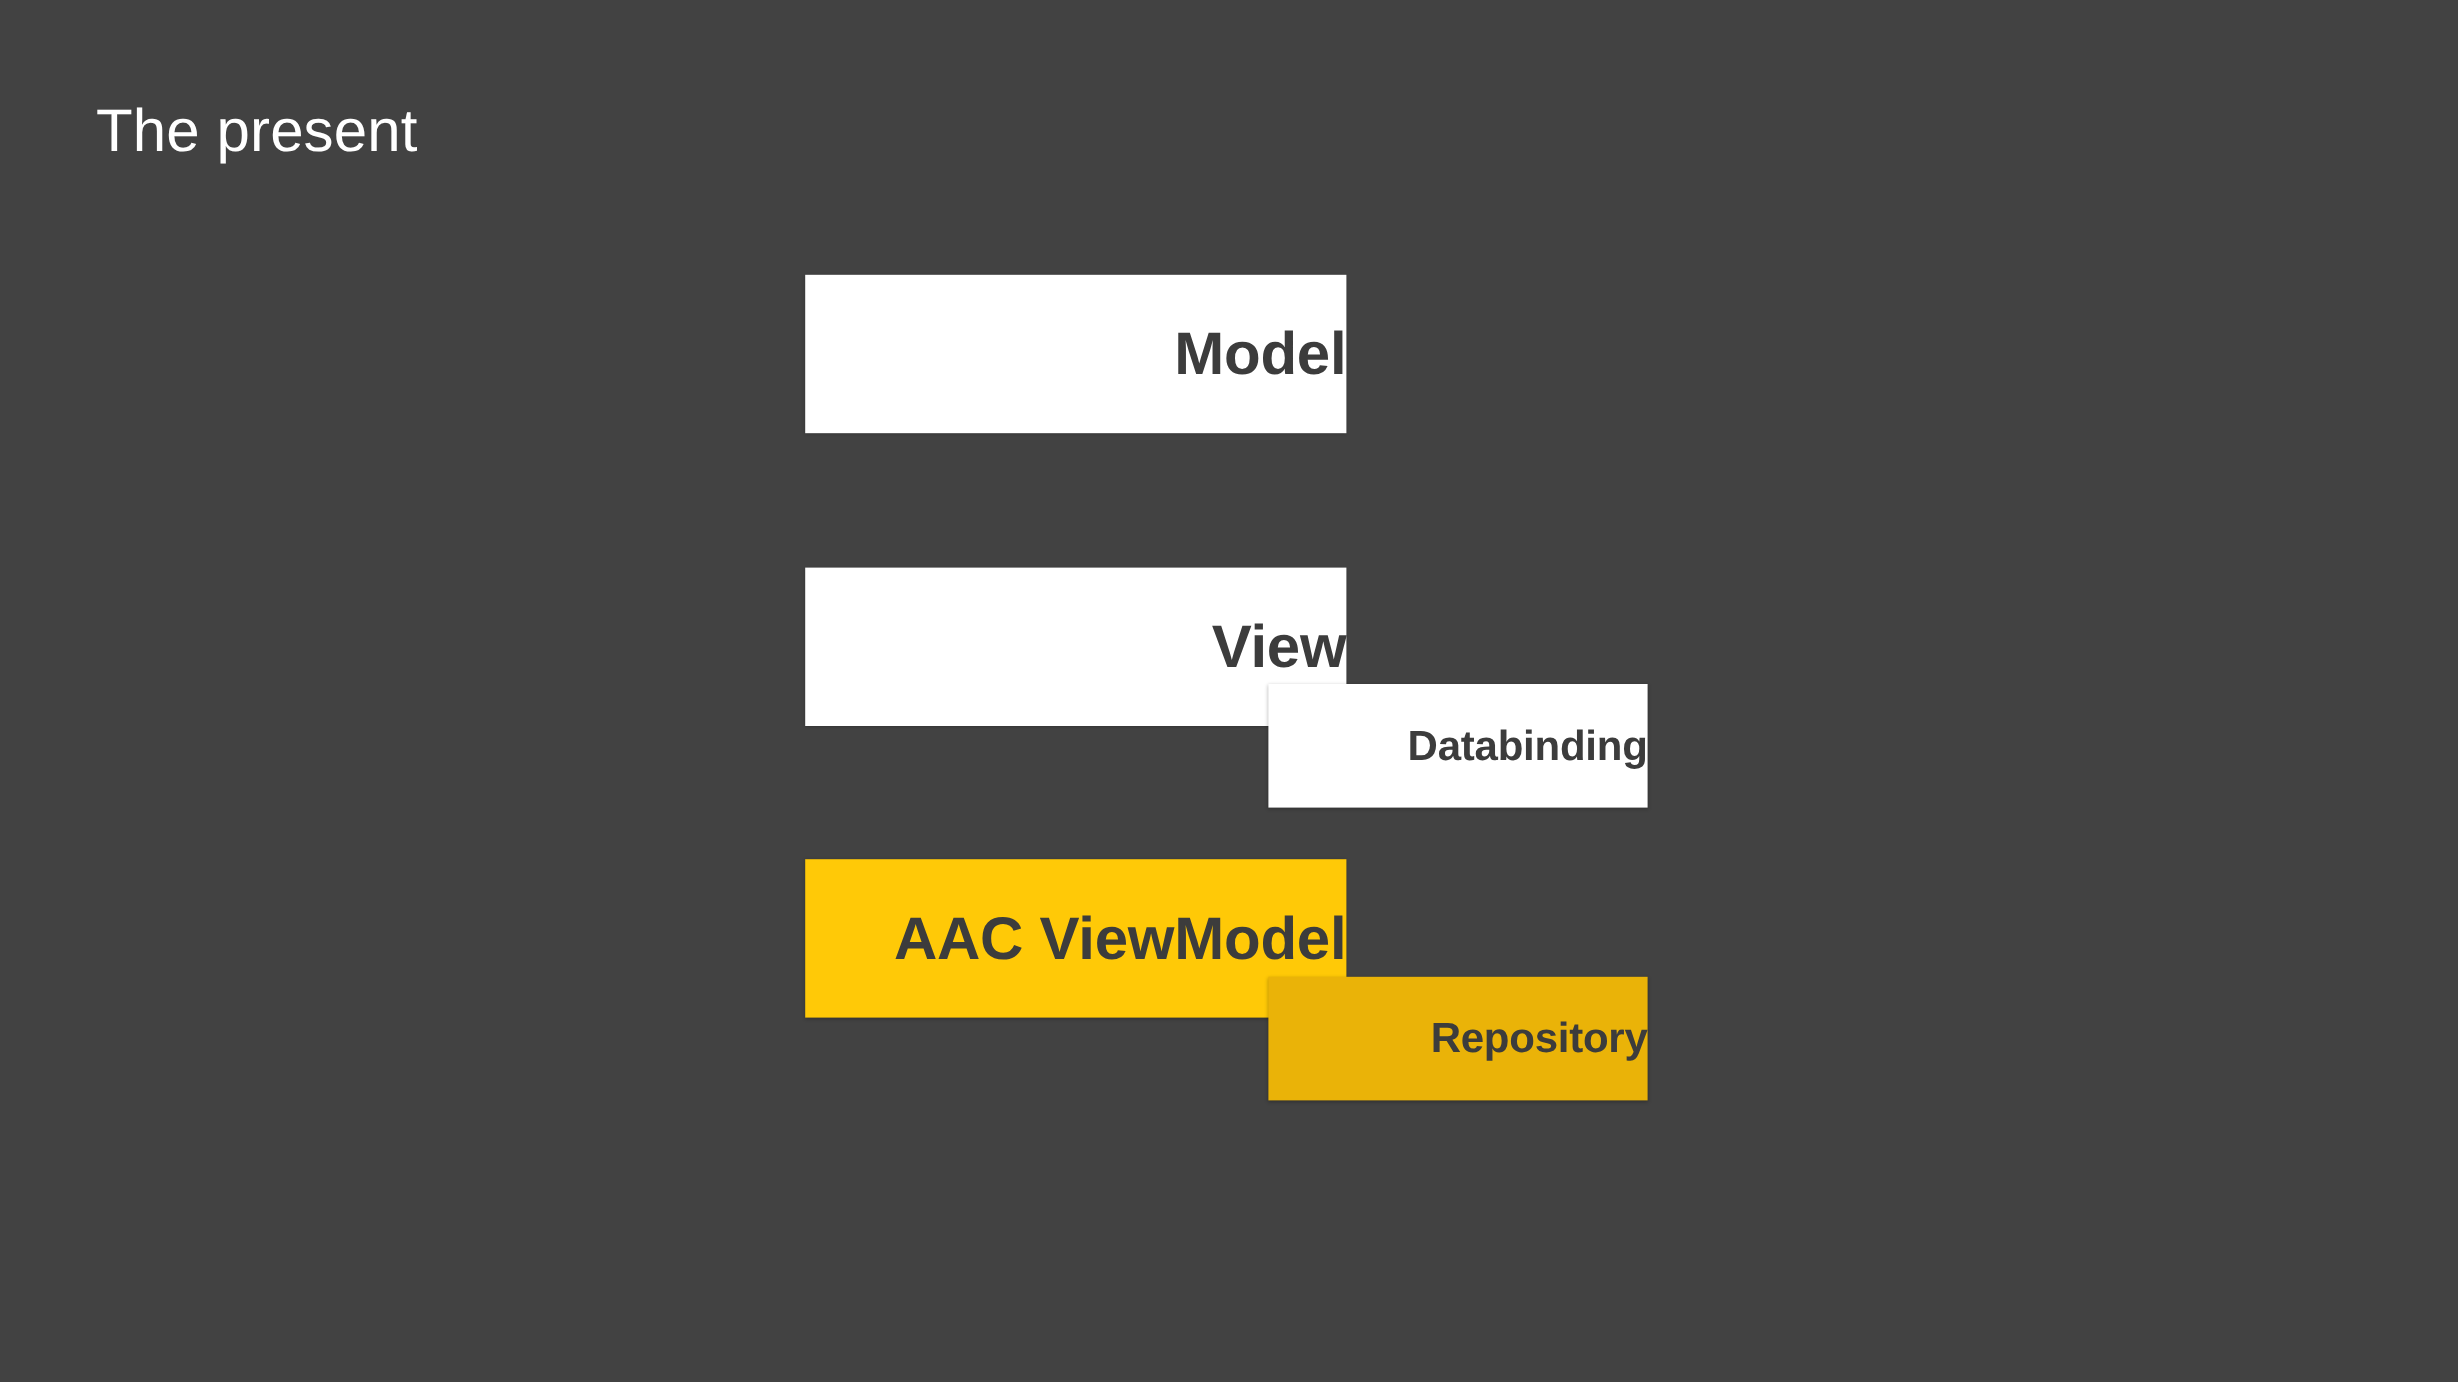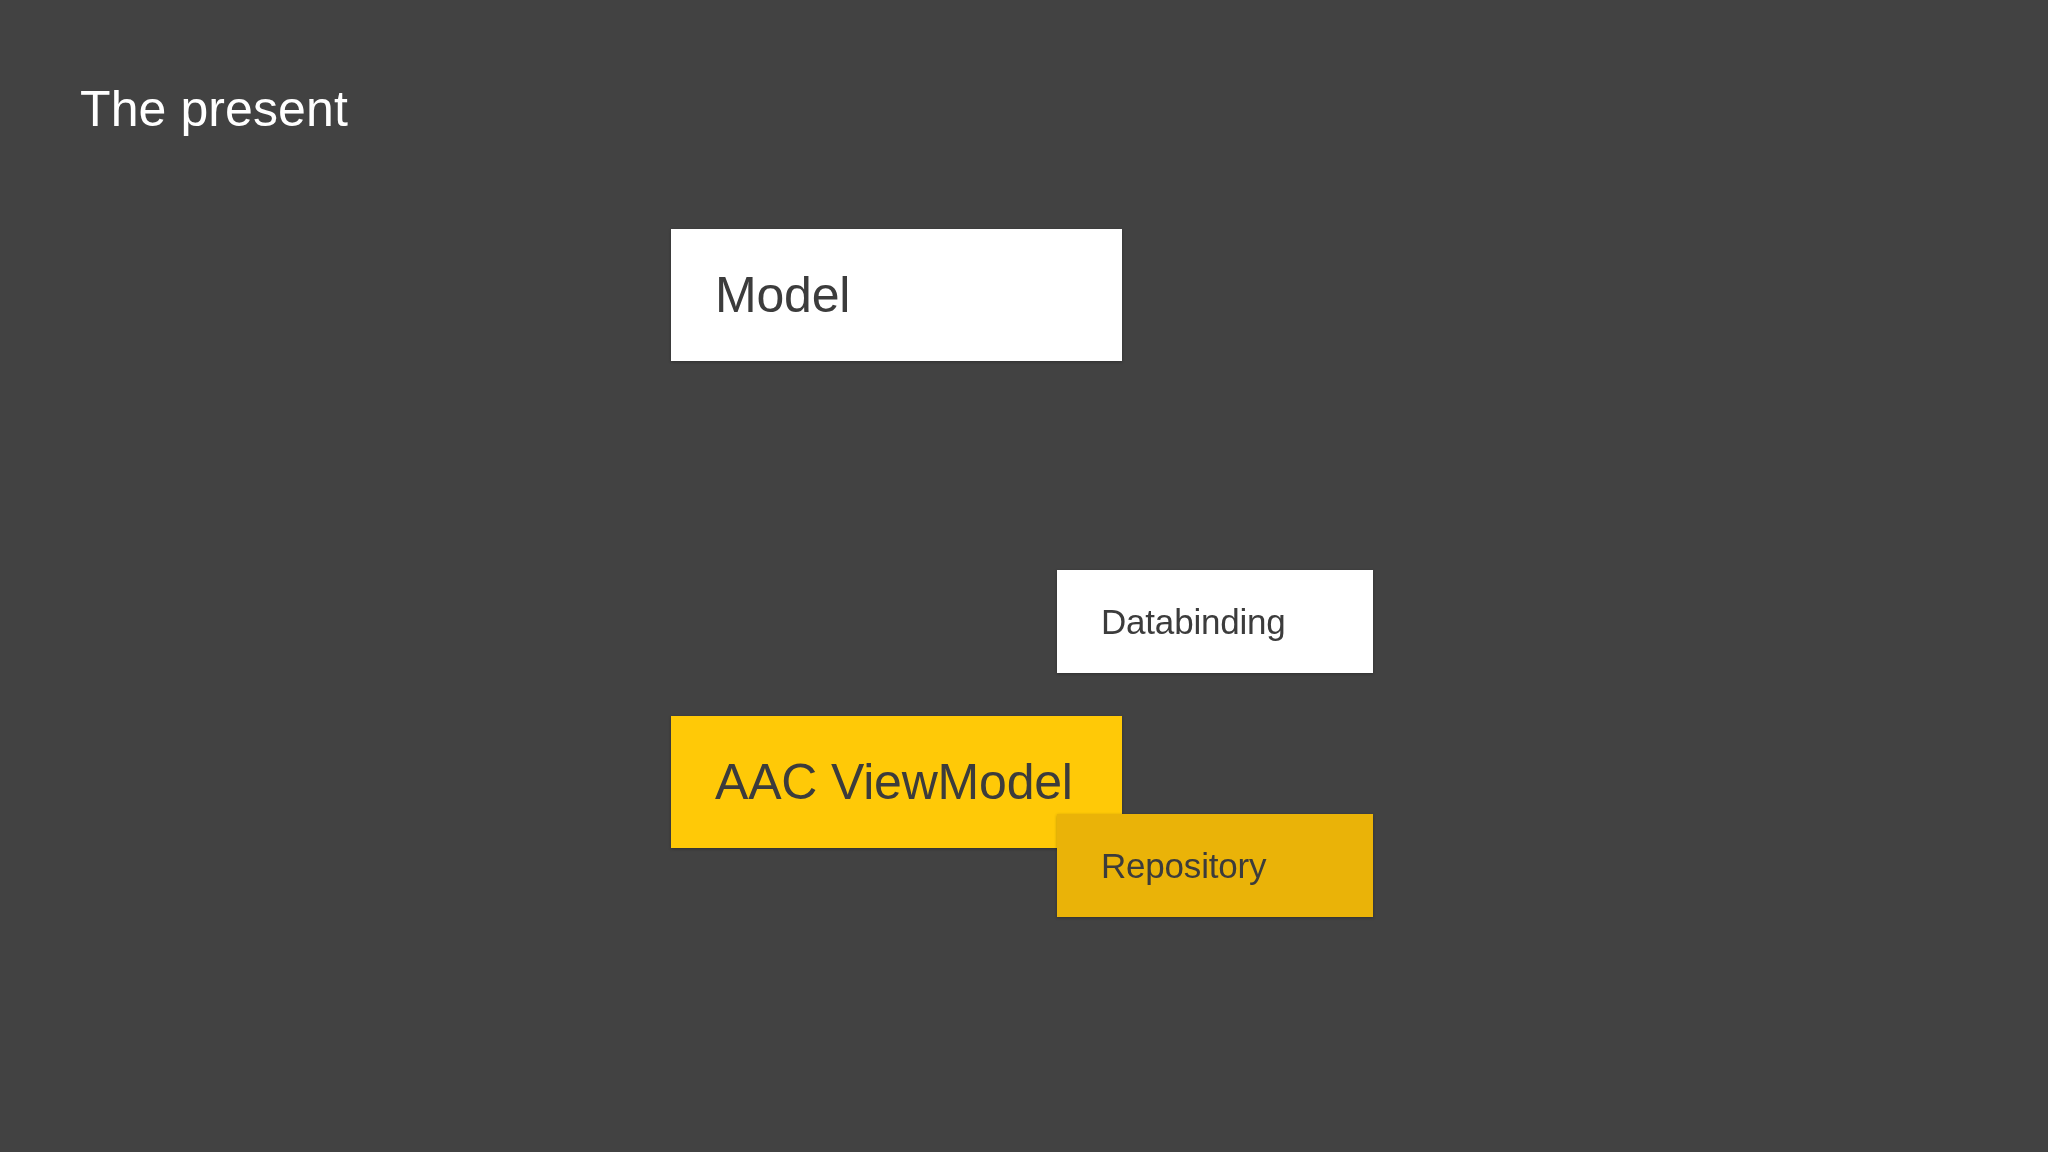--- a/index.html
+++ b/index.html
@@ -34,29 +34,28 @@
     position: absolute;
     left: 0;
     top: 0;
     width: 2048px;
     height: 1152px;
   }
   .node {
     position: absolute;
     display: flex;
     align-items: center;
-    justify-content: flex-start;
+    justify-content: flex-end;
     box-sizing: border-box;
     color: #3c3c3c;
-    font-weight: 400;
+    font-weight: 700;
     letter-spacing: -0.2px;
     white-space: nowrap;
     text-align: center;
     box-shadow: 0 1px 3px rgba(0,0,0,0.28);
-    padding-left: 44px;
   }
   .node.primary {
     width: 451px;
     height: 132px;
     left: 671px;
     background: #ffffff;
     font-size: 50px;
   }
   .node.secondary {
     width: 316px;
@@ -87,20 +86,23 @@
 <div id="slide" style="background: rgb(66, 66, 66);">
 
   <div id="slide-title" style="color: rgb(255, 255, 255);">The present</div>
 
   <div class="diagram">
 
     <div class="node primary" id="node-model" style="background: rgb(255, 255, 255); color: rgb(60, 60, 60);">
       <span>Model</span>
     </div>
 
+    <div class="node primary" id="node-view" style="background: rgb(255, 255, 255); color: rgb(60, 60, 60);">
+      <span>View</span>
+    </div>
 
     <div class="node secondary" id="node-databinding" style="background: rgb(255, 255, 255); color: rgb(60, 60, 60);">
       <span>Databinding</span>
     </div>
 
     <div class="node primary accent" id="node-viewmodel" style="background: rgb(255, 201, 7); color: rgb(60, 60, 60);">
       <span>AAC ViewModel</span>
     </div>
 
     <div class="node secondary" id="node-repository" style="background: #eab308; color: rgb(60, 60, 60);">

